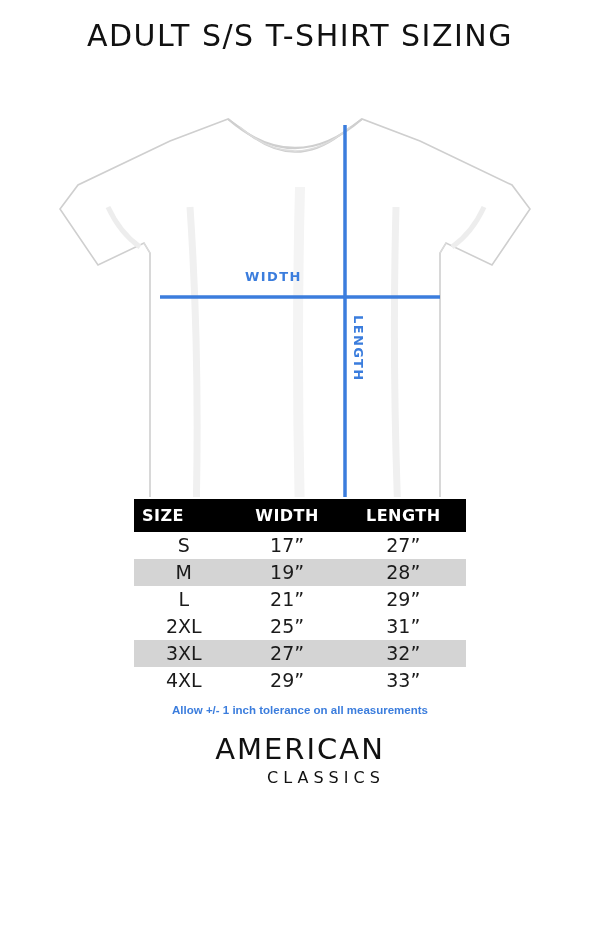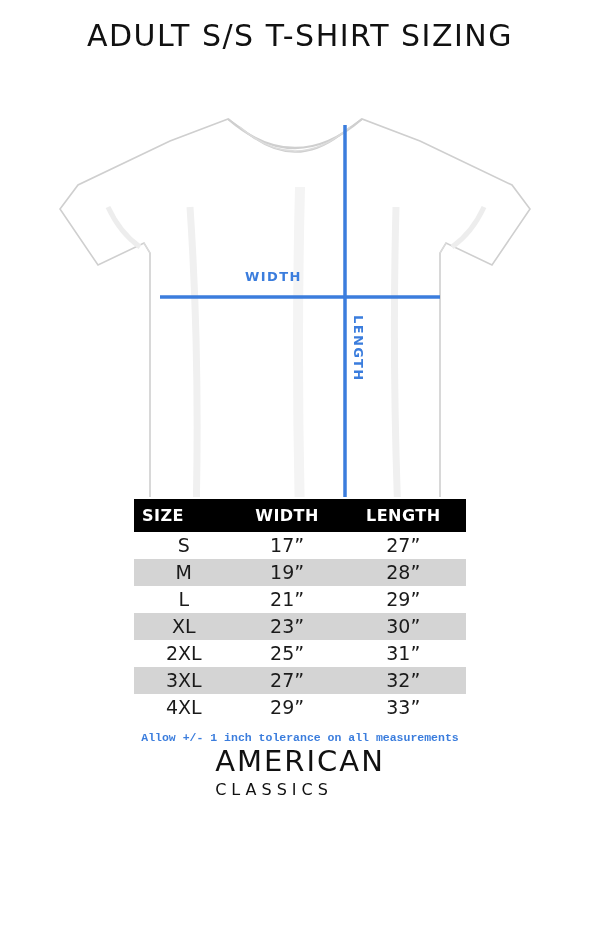--- a/index.html
+++ b/index.html
@@ -108,24 +108,25 @@
   table.size-table tr.odd td { background: #ffffff; }
   table.size-table tr.even td { background: #d4d4d4; }
 
   
   .tolerance {
     margin-top: 10px;
     font-size: 11.5px;
     font-weight: bold;
     color: #3b7ddd;
     text-align: center;
-    font-family: Liberation Mono, monospace;
+    font-family: Liberation Sans, sans-serif;
   }
   .brand {
-    text-align: left;
+    margin-top: 16px;
+    text-align: right;
   }
   .brand-main {
     font-size: 29px;
     letter-spacing: 2px;
     color: #111111;
     font-family: "DejaVu Sans", sans-serif;
   }
   .brand-sub {
     font-size: 16px;
     letter-spacing: 5px;
@@ -204,25 +205,20 @@
           <tr class="even">
             <td>M</td>
             <td>19”</td>
             <td>28”</td>
           </tr>
           <tr class="odd">
             <td>L</td>
             <td>21”</td>
             <td>29”</td>
           </tr>
-          <tr class="even">
-            <td>XL</td>
-            <td>23”</td>
-            <td>30”</td>
-          </tr>
           <tr class="odd">
             <td>2XL</td>
             <td>25”</td>
             <td>31”</td>
           </tr>
           <tr class="even">
             <td>3XL</td>
             <td>27”</td>
             <td>32”</td>
           </tr>

